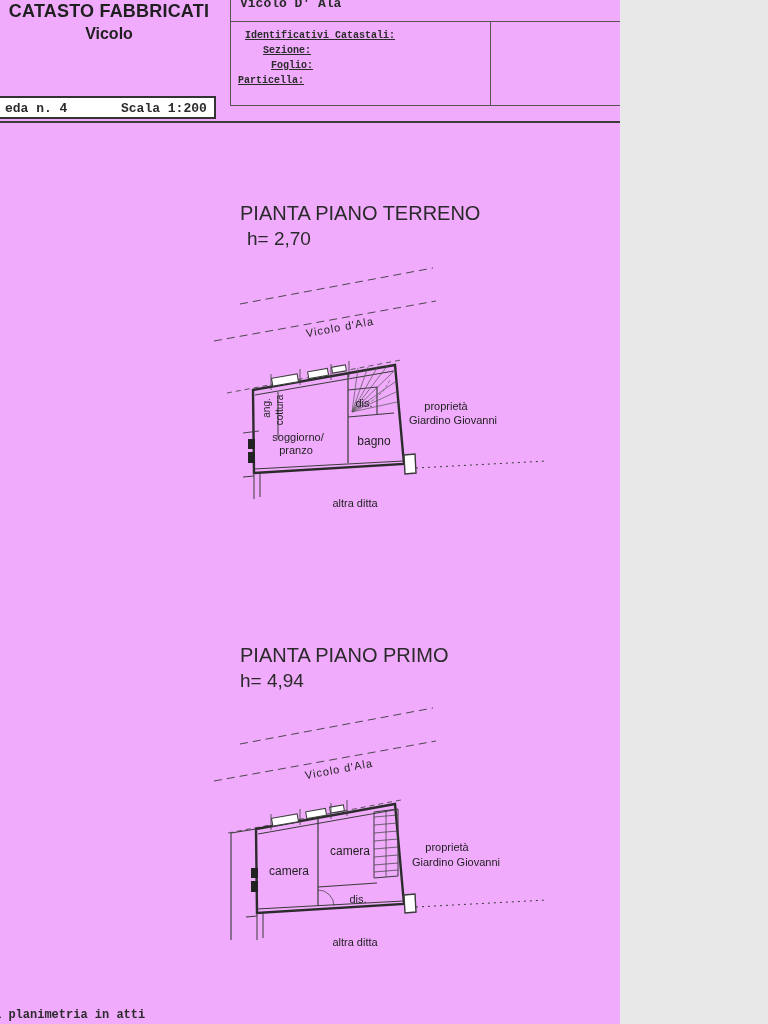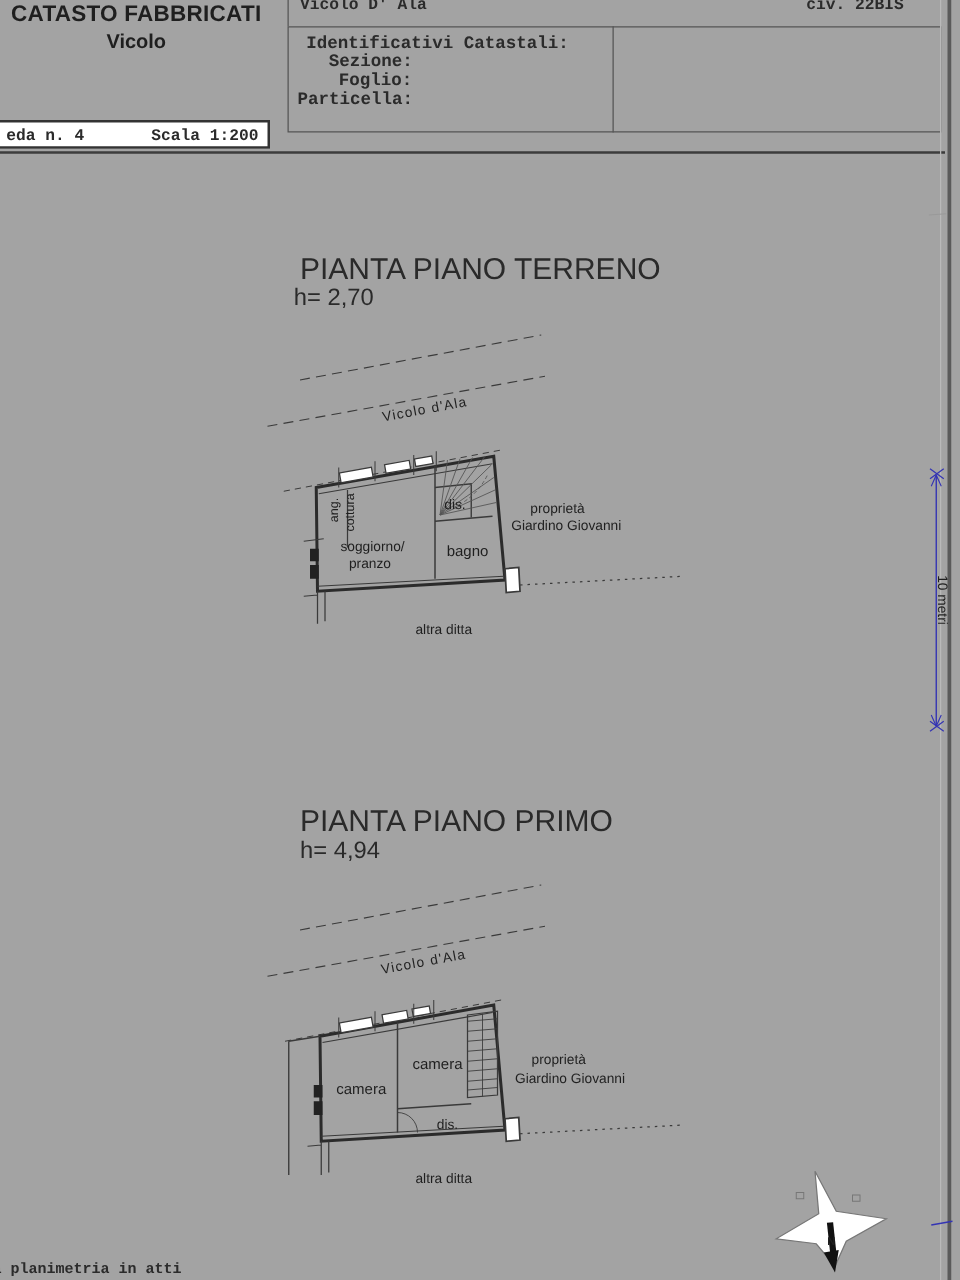--- a/index.html
+++ b/index.html
@@ -1,57 +1,57 @@
 <!DOCTYPE html>
 <html><head>
 <meta charset="utf-8">
 <style>
   html,body{margin:0;padding:0;background:#e8e8e8;}
   .page{
-    position:relative;width:768px;height:1024px;background:#a3a3a3;
+    position:relative;width:620px;height:1024px;background:#f0abfc;
     overflow:hidden;font-family:"Liberation Sans",sans-serif;color:#1f1f1f;
   }
   .abs{position:absolute;}
   .mono{font-family:"Liberation Mono","DejaVu Sans Mono",monospace;font-weight:bold;color:#2b2b2b;}
 
   
   .office{left:0;top:1px;width:218px;text-align:center;}
   .office-title{font-weight:bold;font-size:18px;letter-spacing:.2px;}
   .office-sub{font-weight:bold;font-size:14px;margin-top:2px;}
   .office-city{font-weight:bold;font-size:16px;margin-top:3px;}
 
   
   .addr-street{left:240px;top:-4px;font-size:13px;}
   .addr-civic{left:645px;top:-4px;font-size:13px;}
 
   
   .vline-top{left:230px;top:0;width:1px;height:21px;background:#555;}
   .ident-box{left:230px;top:21px;width:523px;height:85px;border:1px solid #555;box-sizing:border-box;}
   .ident-divider{left:490px;top:21px;width:1px;height:85px;background:#555;}
-  .ident-box div{font-size:14px;line-height:15px;white-space:pre;}
+  .ident-box div{font-size:10px;line-height:15px;white-space:pre;text-decoration:underline;}
   .ident-title{padding-left:14px;padding-top:6px;}
   .ident-sezione{padding-left:32px;}
   .ident-foglio{padding-left:40px;}
   .ident-particella{padding-left:7px;}
   .ident-subalterno{padding-left:9px;}
 
   
   .sheet-box{left:-5px;top:96px;width:221px;height:23px;border:2px solid #333;box-sizing:border-box;background:#fff;}
   .sheet-num{position:absolute;left:8px;top:3px;font-size:13px;}
   .sheet-scale{position:absolute;left:124px;top:3px;font-size:13px;}
 
   
   .main-top-border{left:0;top:121px;width:756px;height:2px;background:#3c3c3c;}
   .border-gray{left:752px;top:0;width:1px;height:1024px;background:#b9b9b9;}
   .border-dark{left:758px;top:0;width:3px;height:1024px;background:#5a5a5a;}
 
   
-  .plan-title{font-size:24px;color:#2a2a2a;}
+  .plan-title{font-size:20px;color:#2a2a2a;}
   .plan-height{font-size:19px;color:#2a2a2a;}
-  .t1{left:240px;top:202px;} .h1{left:235px;top:228px;}
+  .t1{left:240px;top:202px;} .h1{left:247px;top:228px;}
   .t2{left:240px;top:644px;} .h2{left:240px;top:670px;}
 
   svg.drawing{position:absolute;left:0;top:0;}
   svg text{fill:#1f1f1f;font-family:"Liberation Sans",sans-serif;}
   .footer-note{left:-6px;top:1008px;font-size:12px;}
 </style>
 </head>
 <body>
 
 <div class="page">

